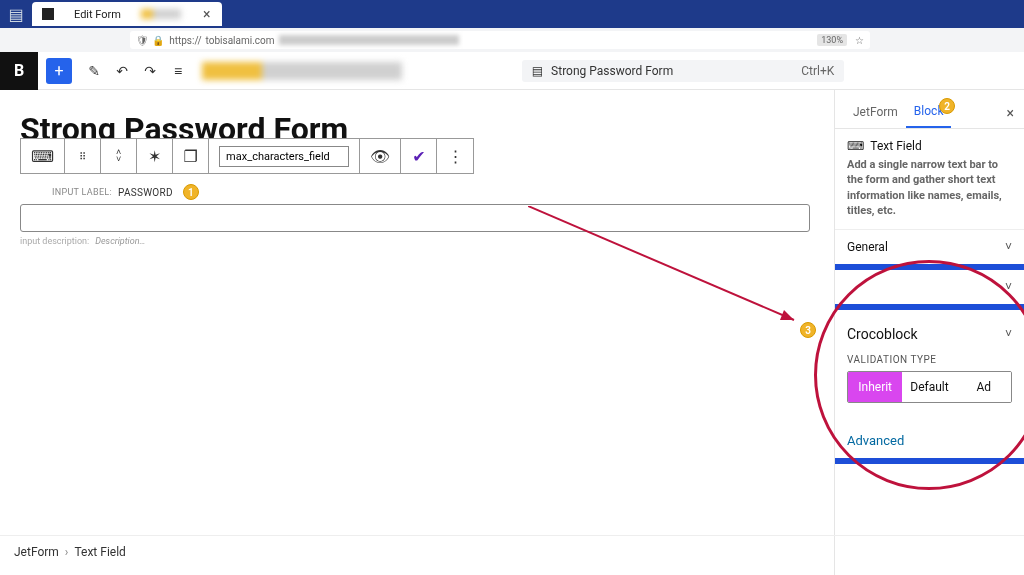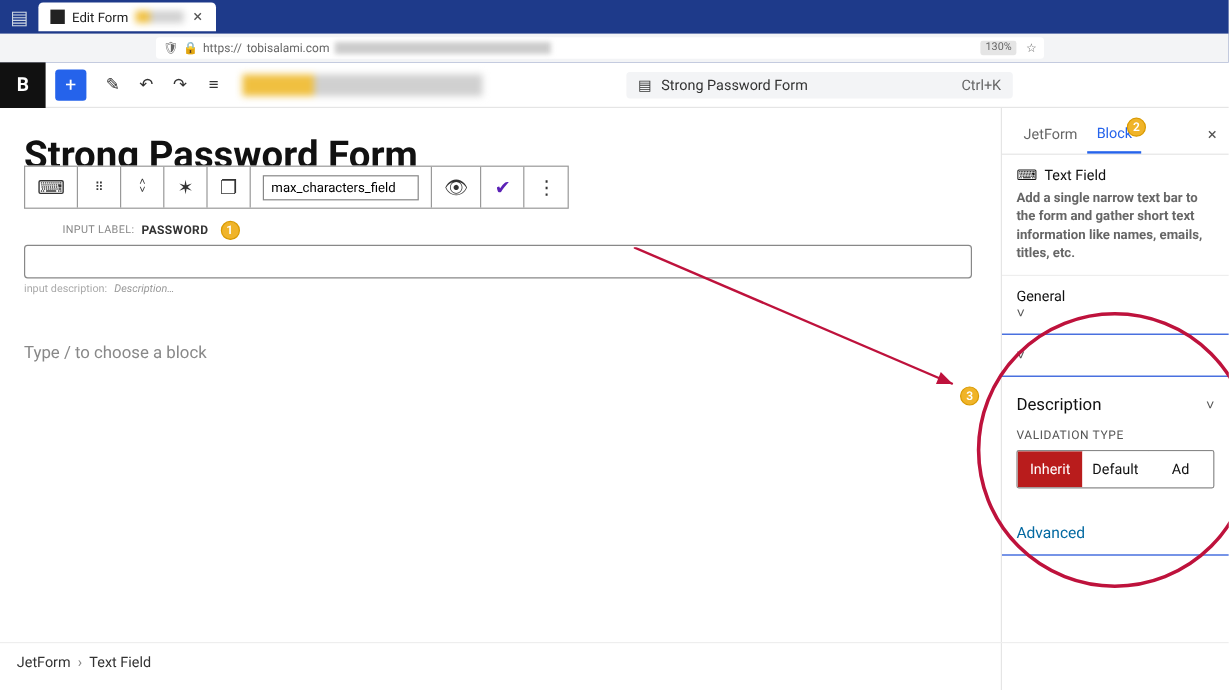--- a/index.html
+++ b/index.html
@@ -1,20 +1,20 @@
 <!DOCTYPE html>
 <html><head>
 <meta charset="utf-8">
 <style>
 * { margin:0; padding:0; box-sizing:border-box; font-family:-apple-system,BlinkMacSystemFont,"Segoe UI",Roboto,sans-serif; }
 body { width:1024px; height:575px; overflow:hidden; background:#fff; position:relative; }
 .browser-chrome { height:52px; background:#1e3a8a; }
 .tab-bar { height:28px; display:flex; align-items:center; padding-left:6px; gap:6px; }
 .browser-btn { width:20px; height:20px; display:flex; align-items:center; justify-content:center; color:#cbd5e1; }
-.tab { background:#fff; height:24px; padding:0 10px; display:flex; align-items:center; gap:6px; border-radius:4px 4px 0 0; font-size:11px; color:#222; min-width:140px; }
+.tab { background:#fff; height:24px; padding:0 10px; display:flex; align-items:center; gap:20px; border-radius:4px 4px 0 0; font-size:11px; color:#222; min-width:140px; }
 .tab-icon { width:12px; height:12px; background:#222; }
 .tab-close { margin-left:auto; color:#555; font-size:14px; padding:0 2px; }
 .url-bar { height:24px; background:#f3f4f6; display:flex; align-items:center; padding:0 0 0 130px; }
 .url-box { background:#fff; height:18px; flex:1; max-width:740px; border-radius:3px; display:flex; align-items:center; padding:0 6px; gap:4px; font-size:10px; color:#666; }
 .url-zoom { margin-left:auto; background:#e5e5e5; padding:1px 4px; border-radius:2px; font-size:9px; }
 .url-star { margin-left:4px; color:#666; }
 .blur { filter:blur(3px); background:linear-gradient(90deg,#f0c040 0%,#f0c040 30%,#d0d0d0 30%,#d0d0d0 100%); width:100px; height:14px; }
 .blur-url { filter:blur(2px); background:#ccc; height:10px; width:180px; display:inline-block; }
 .app { position:absolute; top:52px; left:0; right:0; bottom:0; display:flex; flex-direction:column; }
 .top-toolbar { height:38px; display:flex; align-items:center; border-bottom:1px solid #e5e5e5; }
@@ -25,40 +25,40 @@
 .doc-title-pill { margin-left:auto; margin-right:auto; display:flex; align-items:center; background:#f3f4f6; border-radius:3px; padding:4px 10px; gap:8px; font-size:12px; color:#333; }
 .doc-shortcut { margin-left:120px; color:#666; }
 .main-row { flex:1; display:flex; position:relative; }
 .canvas { flex:1; padding:30px 20px 0 20px; position:relative; }
 .form-heading { font-size:32px; font-weight:700; color:#111; position:absolute; top:20px; left:20px; z-index:0; }
 .block-toolbar { position:relative; z-index:1; margin-top:18px; display:flex; border:1px solid #999; background:#fff; width:fit-content; height:36px; }
 .bt-cell { border-right:1px solid #999; display:flex; align-items:center; justify-content:center; padding:0 10px; min-width:36px; color:#333; }
 .bt-cell:last-child { border-right:none; }
 .bt-input { border:1px solid #888; padding:3px 6px; font-size:11px; width:130px; }
 .label-row { margin-top:10px; font-size:9px; color:#888; letter-spacing:.3px; display:flex; align-items:center; gap:6px;padding-left:32px; }
-.label-val { color:#333; font-size:10px;font-weight:bold; }
+.label-val { color:#333; font-size:10px; }
 .big-input { margin-top:4px; border:1px solid #888; border-radius:3px; height:28px; width:100%; max-width:790px; }
 .desc-row { margin-top:4px; font-size:9px; color:#aaa; display:flex; gap:6px; }
 .desc-val { color:#999; font-style:italic; }
 .placeholder-text { margin-top:40px; color:#888; font-size:14px; }
 .sidebar { width:190px; border-left:1px solid #e5e5e5; display:flex; flex-direction:column; font-size:12px; position:relative; }
 .side-tabs { display:flex; align-items:center; padding:8px 10px 0; border-bottom:1px solid #e5e5e5; position:relative; }
 .side-tab { padding:6px 8px 8px; color:#666; cursor:pointer; position:relative; }
 .side-tab.active { color:#2563eb; border-bottom:2px solid #2563eb; }
 .side-close { margin-left:auto; color:#555; font-size:14px; }
 .side-block { padding:10px 12px; border-bottom:1px solid #eee; }
 .side-block-title { font-size:12px; color:#111; display:flex; align-items:center; gap:6px; }
 .side-block-desc { font-size:11px; color:#666; margin-top:4px; line-height:1.4;font-weight:bold; }
-.side-section { padding:10px 12px; border-bottom:1px solid #1d4ed8; display:flex; justify-content:space-between; align-items:flex-start; color:#111;flex-direction:column; }
+.side-section { padding:10px 12px; border-bottom:6px solid #1d4ed8; display:flex; justify-content:space-between; align-items:flex-start; color:#111; }
 .side-validation { padding:16px 12px 20px; }
 .side-val-title { font-size:14px; color:#111; margin-bottom:12px; }
 .side-val-label { font-size:10px; color:#555; letter-spacing:.5px; margin-bottom:6px; }
 .val-group { display:flex; border:1px solid #888; border-radius:2px; overflow:hidden; }
 .val-btn { flex:1; padding:8px 4px; text-align:center; font-size:12px; background:#fff; color:#111; cursor:pointer; }
-.val-btn.active { background:#b91c1c; color:#fff; }
+.val-btn.active { background:#d946ef; color:#fff; }
 .side-advanced { font-size:13px; color:#0369a1; }
 .sidebar-chevron { color:#555; font-size:12px; }
 .footer { position:absolute; bottom:20px; left:0; right:0; height:20px; border-top:1px solid #eee; display:flex; align-items:center; padding:12px 14px 0; font-size:12px; color:#333; }
 .crumb-sep { margin:0 6px; color:#888; }
 .footer-right { margin-left:auto; color:#666; }
 .footer-right a { color:#2563eb; text-decoration:none; }
 .badge { display:inline-flex; width:16px; height:16px; border-radius:50%; background:#f0b429; border:1px solid #d99a00; color:#fff; font-size:10px; font-weight:600; align-items:center; justify-content:center; position:absolute; }
 .badge1 { position:static; margin-left:4px; }
 .badge2 { top:8px; left:104px; }
 .arrow-line { position:absolute; top:116px; left:528px; width:278px; height:122px; pointer-events:none; z-index:5; }
@@ -136,21 +136,20 @@
         <span>INPUT LABEL:</span>
         <span class="label-val">PASSWORD</span>
         <span class="badge badge1">1</span>
       </div>
       <div class="big-input"></div>
       <div class="desc-row">
         <span>input description:</span>
         <span class="desc-val">Description…</span>
       </div>
 
-      <div class="placeholder-text">Type / to choose a block</div>
 
       <svg class="arrow-line">
         <line x1="0" y1="0" x2="266" y2="114" stroke="#be123c" stroke-width="2"></line>
         <polygon points="266,114 256,104 252,114" fill="#be123c"></polygon>
       </svg>
       <span class="badge" style="top:232px;left:800px;">3</span>
     </div>
 
     <div class="sidebar">
       <div class="side-tabs">
@@ -168,21 +167,21 @@
       </div>
       <div class="side-section">
         <span>General</span>
         <span class="sidebar-chevron">˅</span>
       </div>
       <div class="side-section" style="justify-content:flex-end;">
         <span class="sidebar-chevron">˅</span>
       </div>
       <div class="side-validation">
         <div style="display:flex;justify-content:space-between;align-items:center;">
-          <div class="side-val-title">Description</div>
+          <div class="side-val-title">Crocoblock</div>
           <span class="sidebar-chevron" style="margin-bottom:12px">˅</span>
         </div>
         <div class="side-val-label">VALIDATION TYPE</div>
         <div class="val-group">
           <div class="val-btn active">Inherit</div>
           <div class="val-btn">Default</div>
           <div class="val-btn">Ad</div>
         </div>
       </div>
       <div class="side-section side-advanced">

